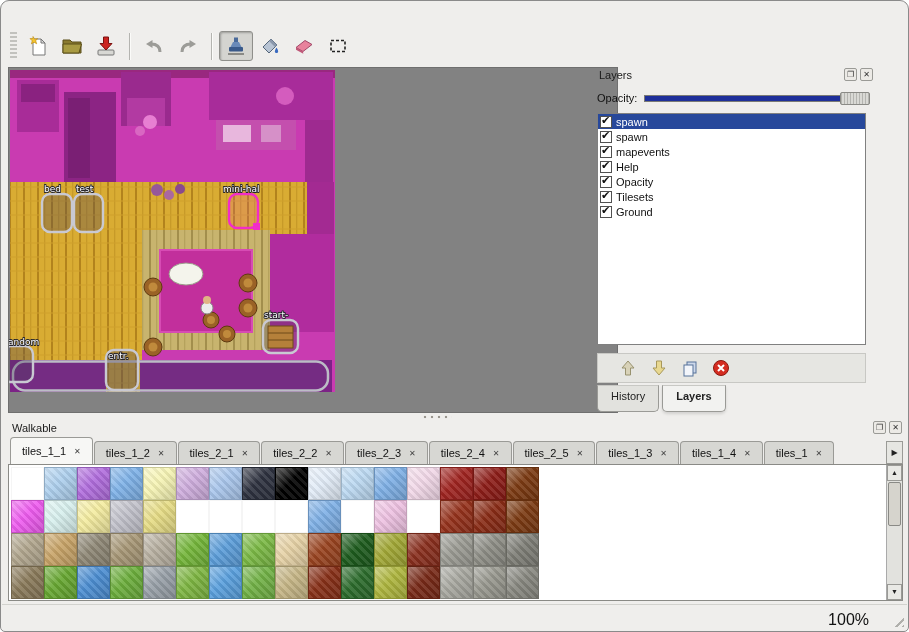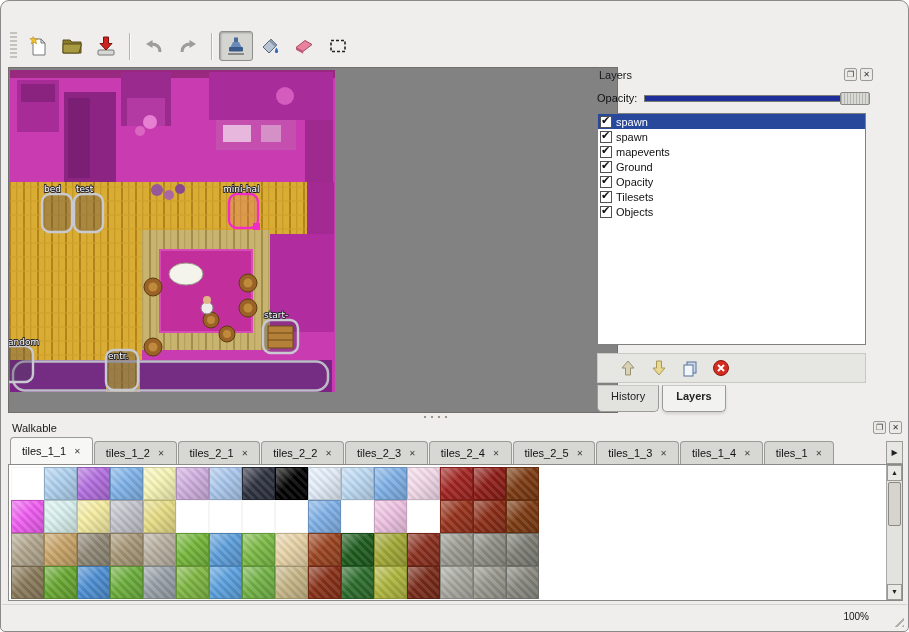--- a/index.html
+++ b/index.html
@@ -82,21 +82,21 @@
   .vscroll { position:absolute; top:0; right:0; bottom:0; width:16px; background:#e2e2de; border-left:1px solid #aaa; }
   .vs-btn { position:absolute; left:0; width:15px; height:16px; background:#e9e9e5; border:1px solid #9a9a96;
     font-size:7px; text-align:center; line-height:14px; color:#222; }
   .vs-up { top:0; } .vs-down { bottom:0; }
   .vs-thumb { position:absolute; left:1px; right:1px; top:17px; height:44px; background:#d6d4cd;
     border:1px solid #8a8a86; border-radius:2px; }
 
   
   .statusbar { position:absolute; left:1px; right:1px; bottom:1px; height:26px; background:#efeeec;
     border-top:1px solid #d2d2ce; border-radius:0 0 4px 4px; }
-  .zoom { position:absolute; right:38px; top:6px; font-size:10px; color:#111; }
+  .zoom { position:absolute; right:38px; top:6px; font-size:16px; color:#111; }
   .size-grip { position:absolute; right:3px; bottom:3px; width:13px; height:13px;
     background:repeating-linear-gradient(135deg, transparent 0 3px, #b0b0ac 3px 4.5px);
     clip-path:polygon(100% 0, 100% 100%, 0 100%); }
 </style>
 </head>
 <body>
 
 <div class="window">
 
 
@@ -286,39 +286,39 @@
       <div class="layer-row">
         <span class="checkbox">
             <span class="check">✔</span>
           </span>
         <span>mapevents</span>
       </div>
       <div class="layer-row">
         <span class="checkbox">
             <span class="check">✔</span>
           </span>
+        <span>Help</span>
+      </div>
+      <div class="layer-row">
+        <span class="checkbox">
+            <span class="check">✔</span>
+          </span>
+        <span>Opacity</span>
+      </div>
+      <div class="layer-row">
+        <span class="checkbox">
+            <span class="check">✔</span>
+          </span>
+        <span>Tilesets</span>
+      </div>
+      <div class="layer-row">
+        <span class="checkbox">
+            <span class="check">✔</span>
+          </span>
         <span>Ground</span>
-      </div>
-      <div class="layer-row">
-        <span class="checkbox">
-            <span class="check">✔</span>
-          </span>
-        <span>Opacity</span>
-      </div>
-      <div class="layer-row">
-        <span class="checkbox">
-            <span class="check">✔</span>
-          </span>
-        <span>Tilesets</span>
-      </div>
-      <div class="layer-row">
-        <span class="checkbox">
-            <span class="check">✔</span>
-          </span>
-        <span>Objects</span>
       </div>
     </div>
     <div class="layer-actions">
       <span class="act-btn">
         <svg width="18" height="18" viewBox="0 0 18 18">
           <path d="M9 2l6 7h-3.5v7h-5V9H3z" fill="#d8d2b8" stroke="#98926f"></path>
         </svg>
       </span>
       <span class="act-btn">
         <svg width="18" height="18" viewBox="0 0 18 18">

